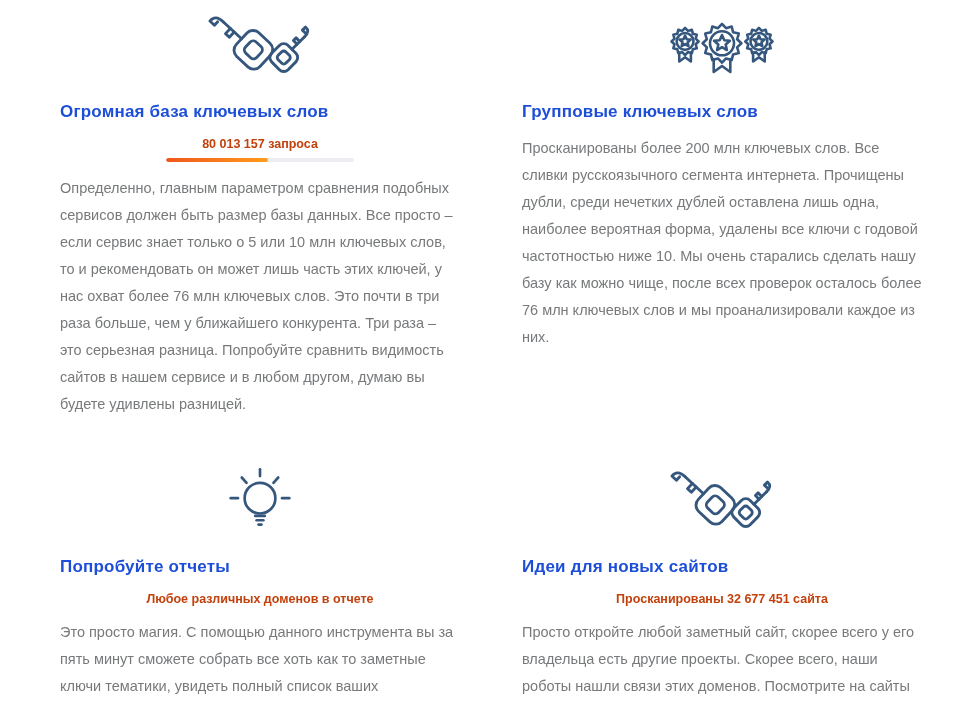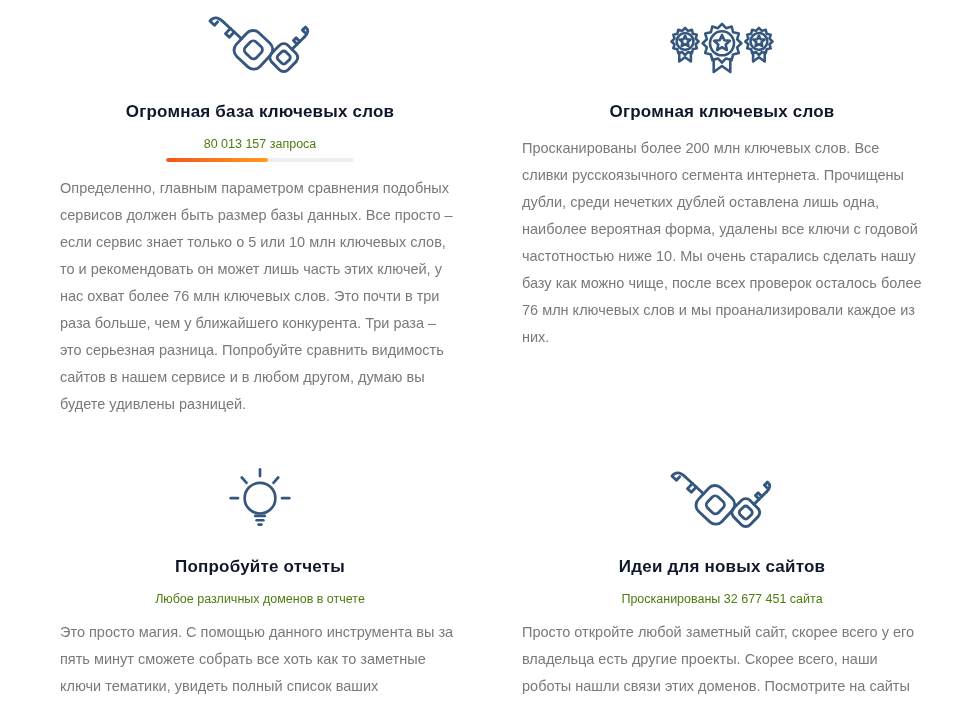--- a/index.html
+++ b/index.html
@@ -19,32 +19,32 @@
   }
   .card { min-width: 0; }
   .icon-wrap {
     height: 82px;
     display: flex;
     align-items: center;
     justify-content: center;
   }
   .title {
     margin: 14px 0 0;
-    text-align: center;
+    text-align: left;
     font-size: 17px;
     font-weight: 700;
-    color: #0f172a;
+    color: #1d4ed8;
     letter-spacing: .2px;
   }
   .subtitle {
     margin-top: 15px;
     text-align: center;
     font-size: 12.5px;
-    font-weight: 400;
-    color: #4d7c0f;
+    font-weight: 700;
+    color: #c2410c;
   }
   .bar {
     width: 188px;
     height: 4px;
     border-radius: 2px;
     background: #eceef1;
     margin: 7px auto 0;
     overflow: hidden;
   }
   .bar-fill {
@@ -105,21 +105,21 @@
   <section class="card">
     <div class="icon-wrap">
       <svg width="116" height="72" viewBox="0 0 120 78">
         <g class="ic">
           <use href="#def-medal" transform="translate(20,33) scale(0.7)" stroke-width="4"></use>
           <use href="#def-medal" transform="translate(100,33) scale(0.7)" stroke-width="4"></use>
           <use href="#def-medal" transform="translate(60,35)" stroke-width="2.8"></use>
         </g>
       </svg>
     </div>
-    <h2 class="title">Огромная ключевых слов</h2>
+    <h2 class="title">Групповые ключевых слов</h2>
     <p class="body">Просканированы более 200 млн ключевых слов. Все сливки русскоязычного сегмента интернета. Прочищены дубли, среди нечетких дублей оставлена лишь одна, наиболее вероятная форма, удалены все ключи с годовой частотностью ниже 10. Мы очень старались сделать нашу базу как можно чище, после всех проверок осталось более 76 млн ключевых слов и мы проанализировали каждое из них.</p>
   </section>
 
   <section class="card">
     <div class="icon-wrap">
       <svg width="96" height="78" viewBox="0 0 100 80">
         <g class="ic" stroke-width="2.8">
           <circle cx="50" cy="36" r="16"></circle>
           <path d="M45,54.5 h10"></path>
           <path d="M46.5,59 h7"></path>

